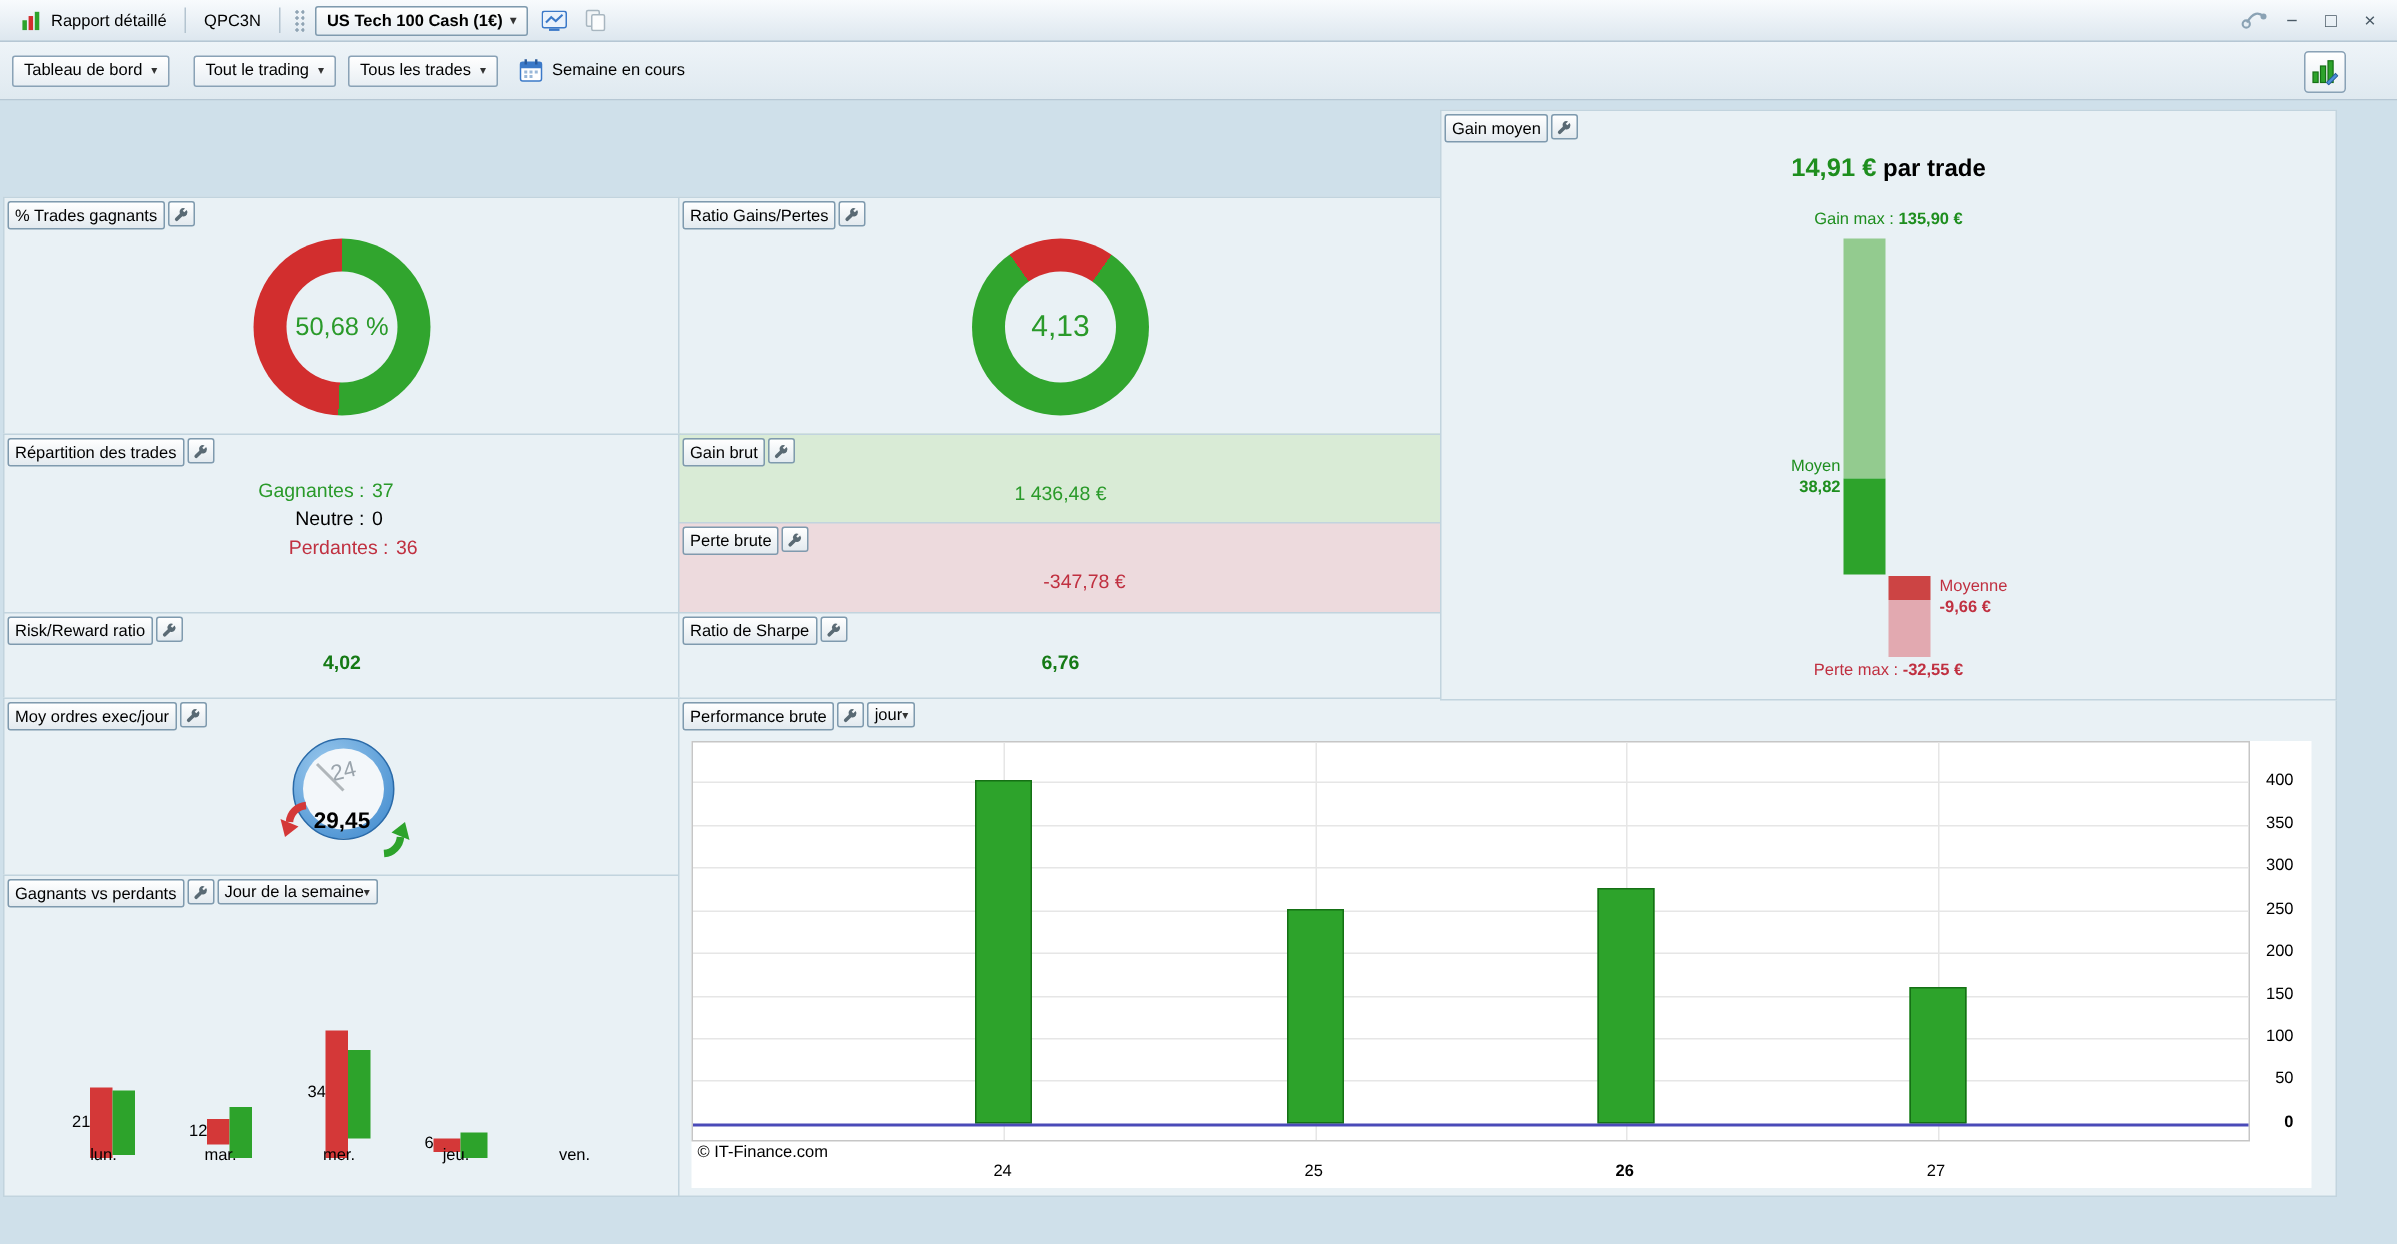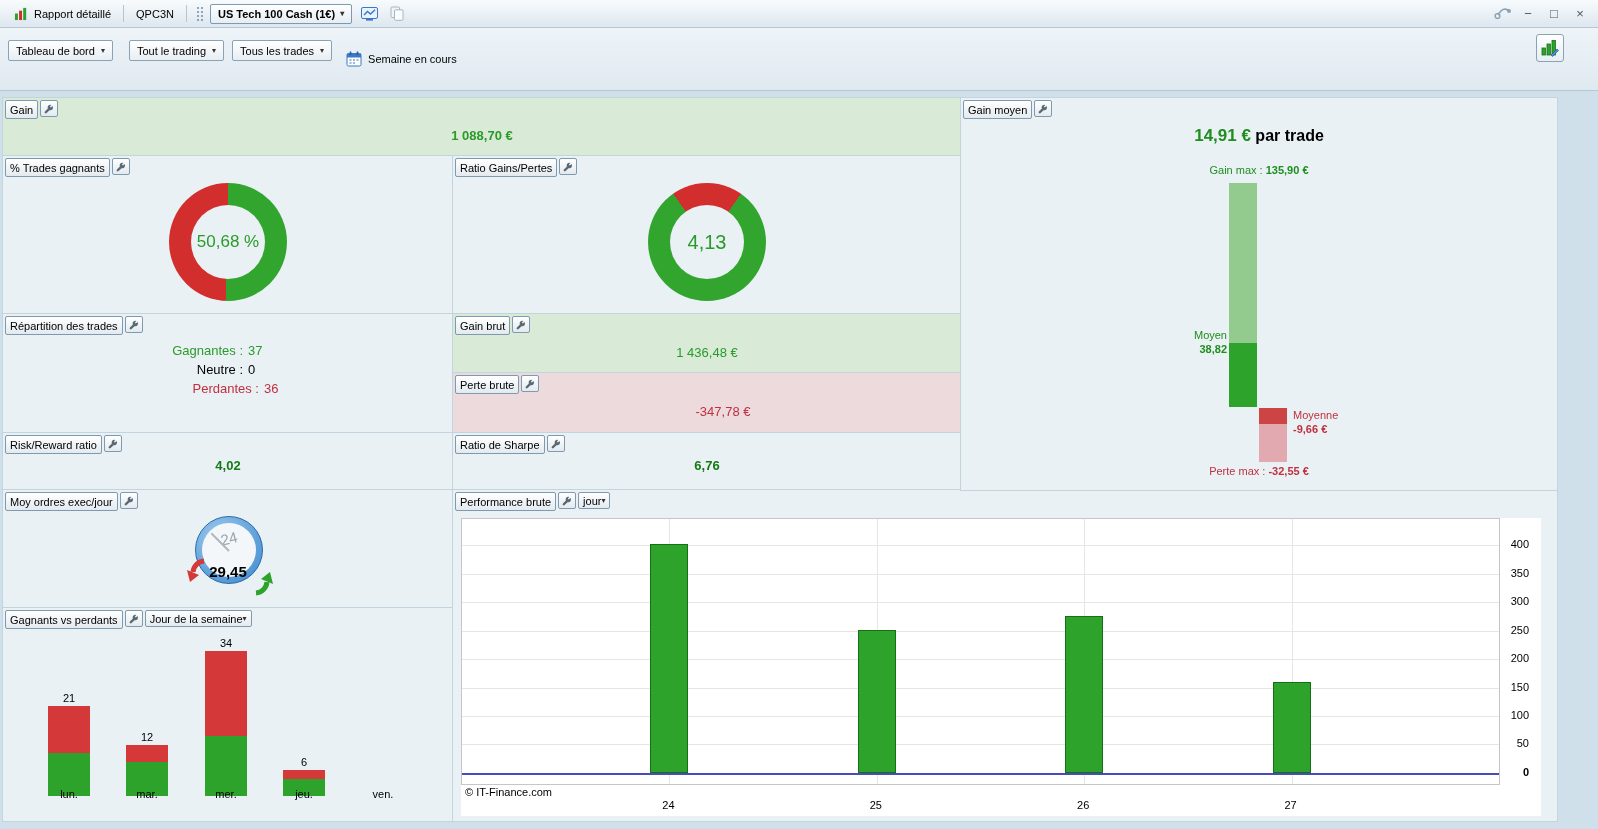--- a/index.html
+++ b/index.html
@@ -23,21 +23,21 @@
     background:linear-gradient(#ffffff,#e6edf2);border:1px solid #7f9aae;border-radius:2px;
     font-size:11px;font-weight:bold;font-family:inherit;}
   .icon-btn{display:inline-flex;align-items:center;justify-content:center;
     width:22px;height:20px;margin-left:4px;background:transparent;border:none;}
   .tb-spacer{flex:1;}
   .winbtn{width:24px;height:22px;display:inline-flex;align-items:center;justify-content:center;
     font-size:13px;color:#4a5a66;}
   .caret{font-size:8px;color:#333;line-height:1;}
   
   .toolbar{
-    height:38px;display:flex;gap:8px;padding:12px 8px;
+    height:38px;display:flex;align-items:center;gap:8px;padding:0 8px;
     background:linear-gradient(#eef4f8,#dfe9f0);
     border-bottom:1px solid #b6c7d4;position:relative;
   }
   .tbtn{display:inline-flex;align-items:center;gap:6px;height:21px;padding:0 7px;
     background:linear-gradient(#ffffff,#e8eef3);border:1px solid #8aa2b6;border-radius:2px;
     font-size:11px;font-family:inherit;}
   .gap1{margin-left:8px;}
   .period{display:flex;align-items:center;gap:6px;margin-left:6px;}
   .tool-right{position:absolute;right:34px;top:6px;width:26px;height:26px;
     display:flex;align-items:center;justify-content:center;
@@ -81,21 +81,21 @@
   .gm-value{position:absolute;left:0;right:0;top:28px;text-align:center;font-weight:bold;font-size:16px;}
   .gm-value .gm-green{color:#1e8e1e;font-size:17px;}
   .gm-topline{position:absolute;left:0;right:0;top:66px;text-align:center;color:#1e8e1e;font-size:11px;}
   .gm-botline{position:absolute;left:0;right:0;top:367px;text-align:center;color:#c03040;font-size:11px;}
   .gm-bars{position:absolute;left:50%;margin-left:-30px;top:85px;width:60px;height:282px;}
   .gm-seg{position:absolute;width:28px;}
   .gm-moyen{position:absolute;right:calc(50% + 32px);top:230px;text-align:right;color:#1e8e1e;line-height:14px;}
   .gm-moyenne{position:absolute;left:calc(50% + 34px);top:310px;text-align:left;color:#c03040;line-height:14px;}
   
   #wd-chart{position:absolute;inset:0;}
-  .wd-group{position:absolute;bottom:25px;display:flex;flex-direction:column;align-items:center;}
+  .wd-group{position:absolute;bottom:25px;display:flex;flex-direction:row;align-items:center;}
   .wd-total{font-size:11px;margin-bottom:2px;}
   .wd-red{width:100%;background:#d43838;}
   .wd-green{width:100%;background:#2da32b;}
   .wd-day{position:absolute;top:180px;width:42px;text-align:center;font-size:11px;}
   
   .perf-area{position:absolute;left:8px;top:28px;width:1080px;height:298px;background:#fff;}
   .perf-plot{position:absolute;left:0;top:0;width:1037px;height:265px;border:1px solid #c6c6c6;}
   .vgrid{position:absolute;top:0;bottom:0;width:1px;background:#e6e6e6;}
   .hgrid{position:absolute;left:0;right:0;height:1px;background:#e6e6e6;}
   .perf-bar{position:absolute;width:38px;background:#2da32b;border:1px solid #157015;box-sizing:border-box;}
@@ -192,31 +192,20 @@
       <rect x="1" y="9" width="3.4" height="7" fill="#2da32b" stroke="#157015" stroke-width="0.8"></rect>
       <rect x="6" y="5" width="3.4" height="11" fill="#2da32b" stroke="#157015" stroke-width="0.8"></rect>
       <rect x="11" y="1.5" width="3.4" height="14.5" fill="#2da32b" stroke="#157015" stroke-width="0.8"></rect>
       <path d="M10 16 L16 10 L17.5 11.5 L11.5 17.5 Z" fill="#4a90d9" stroke="#2a5a9a" stroke-width="0.7"></path>
     </svg>
   </span>
 </div>
 
 <div class="dash">
 
-  <div class="panel bg-green" style="left:2px;top:6px;width:958px;height:58px;">
-    <div class="phead">
-      <span class="chip">Gain</span>
-      <button class="chip tool">
-          <svg width="10" height="10">
-            <use href="#wrench"></use>
-          </svg>
-        </button>
-    </div>
-    <div class="big bold c-green" style="top:30px;">1 088,70 €</div>
-  </div>
 
   <div class="panel" style="left:2px;top:64px;width:450px;height:158px;">
     <div class="phead">
       <span class="chip">% Trades gagnants</span>
       <button class="chip tool">
           <svg width="10" height="10">
             <use href="#wrench"></use>
           </svg>
         </button>
     </div>
@@ -422,21 +411,21 @@
           <div class="ytick" style="top: 162.502px;">150</div>
           <div class="ytick" style="top: 134.039px;">200</div>
           <div class="ytick" style="top: 105.576px;">250</div>
           <div class="ytick" style="top: 77.1126px;">300</div>
           <div class="ytick" style="top: 48.6494px;">350</div>
           <div class="ytick" style="top: 20.1861px;">400</div>
         </div>
       <div class="perf-xlabels" id="perf-xlabels">
           <div class="xtick" style="left: calc(20% - 20px);">24</div>
           <div class="xtick" style="left: calc(40% - 20px);">25</div>
-          <div class="xtick" style="left: calc(60% - 20px);">26</div>
+          <div class="xtick" style="left: calc(60% - 20px); font-weight: bold;">26</div>
           <div class="xtick" style="left: calc(80% - 20px);">27</div>
         </div>
       <span class="watermark">© IT-Finance.com</span>
     </div>
   </div>
 
   <div class="panel" style="left:960px;top:6px;width:596px;height:392px;">
     <div class="phead">
       <span class="chip">Gain moyen</span>
       <button class="chip tool">

